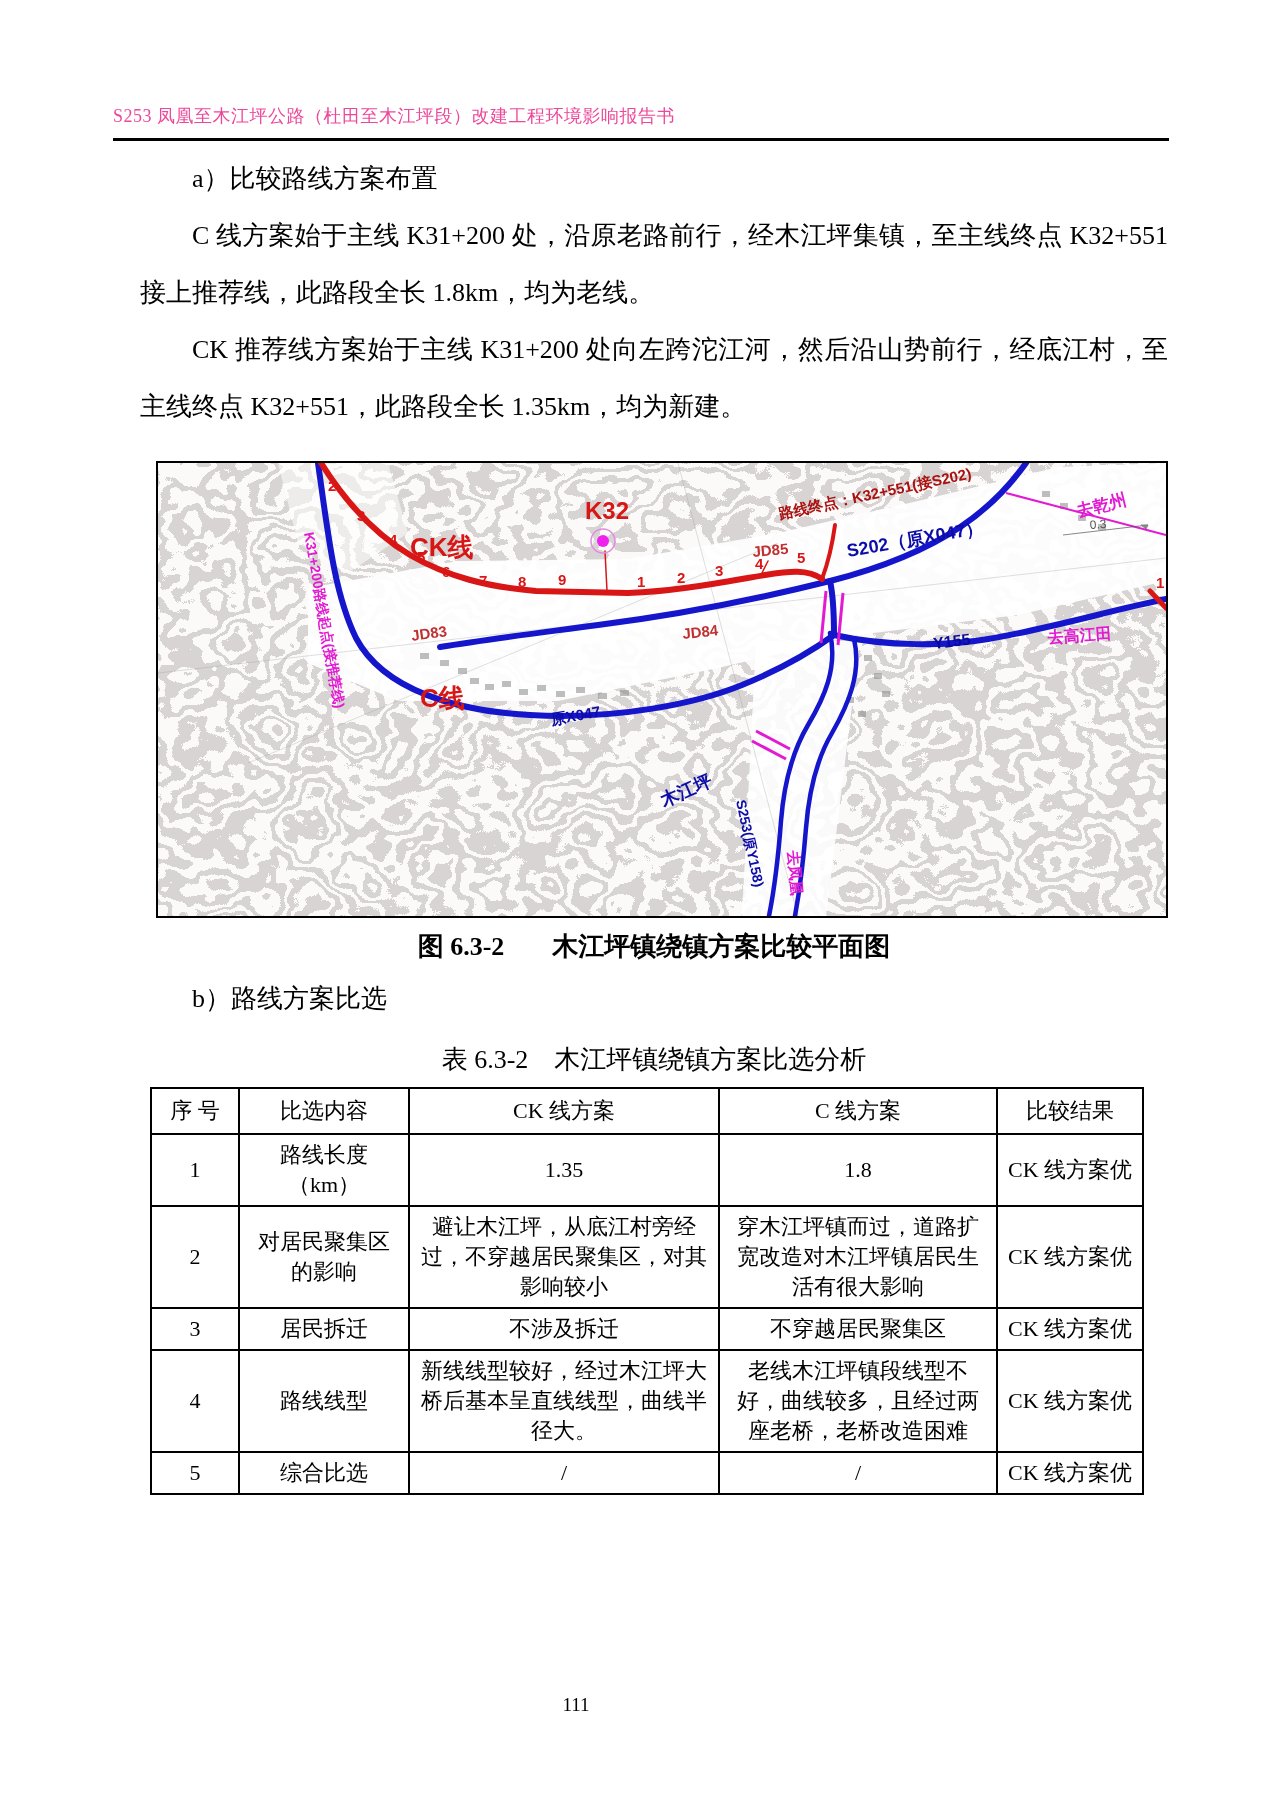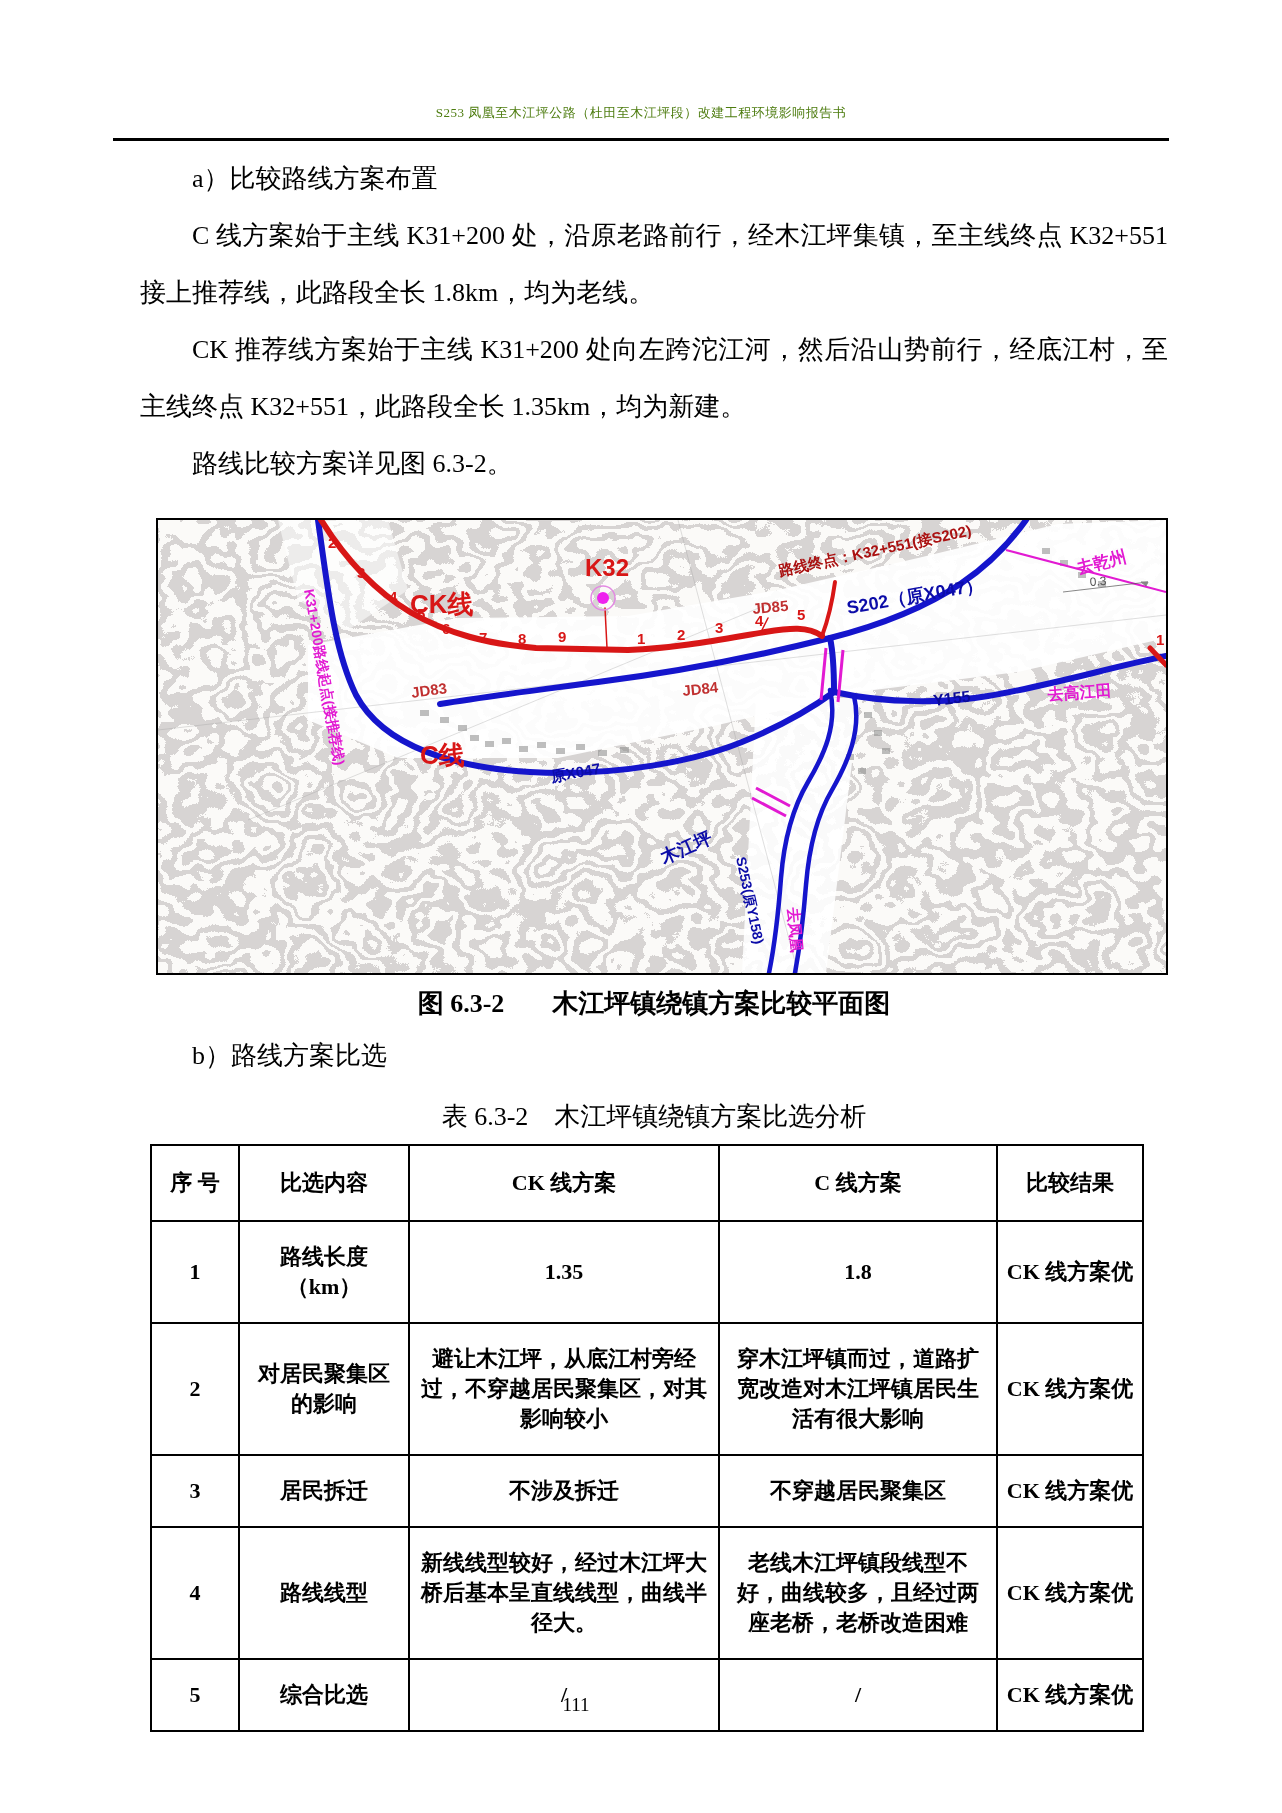--- a/index.html
+++ b/index.html
@@ -3,21 +3,21 @@
 <meta charset="utf-8">
 <style>
   html,body{margin:0;padding:0;}
   body{
     width:1282px;height:1813px;background:#ffffff;color:#000;
     font-family:"Liberation Serif","DejaVu Serif",serif;
     position:relative;overflow:hidden;
   }
   .hdr{
     position:absolute;top:104px;left:113px;width:1056px;
-    text-align:center;font-size:13px;letter-spacing:.5px;color:#4d7c0f;
+    text-align:left;font-size:18px;letter-spacing:.5px;color:#ec4899;
   }
   .hdr-rule{position:absolute;top:138px;left:113px;width:1056px;height:3px;background:#000;}
   .content{position:absolute;top:150px;left:140px;width:1028px;font-size:26px;}
   h2.sec{
     font-size:26px;font-weight:bold;margin:0 0 6px 0;line-height:50px;
     letter-spacing:.2px;
   }
   p.body-line{margin:0;line-height:57px;text-align:justify;}
   p.ind{text-indent:2em;}
   .fig-wrap{margin:26px 0 0 16px;width:1008px;height:453px;border:2px solid #000;
@@ -25,41 +25,40 @@
   .fig-caption{margin:12px 0 0 0;text-align:center;font-weight:bold;font-size:26px;line-height:34px;}
   .fig-caption .no{margin-right:48px;}
   .tbl-title{margin:16px 0 10px 0;text-align:center;font-weight:normal;font-size:26px;line-height:34px;}
   .tbl-title .no{margin-right:26px;}
   table.cmp{
     border-collapse:collapse;margin-left:10px;width:992px;
     font-size:22px;table-layout:fixed;
   }
   table.cmp th,table.cmp td{
     border:2px solid #000;text-align:center;vertical-align:middle;
-    padding:20px 8px;line-height:30px;font-weight:bold;
+    padding:5px 8px;line-height:30px;font-weight:normal;
   }
   table.cmp th{height:34px;}
   td.num{width:68px;}
   .pageno{position:absolute;top:1694px;left:0;width:1152px;text-align:center;font-size:19px;}
   
   .mt{font-family:"Liberation Sans","DejaVu Sans",sans-serif;font-weight:bold;}
 </style>
 </head>
 <body>
 
 <div class="hdr">S253 凤凰至木江坪公路（杜田至木江坪段）改建工程环境影响报告书</div>
 <div class="hdr-rule"></div>
 
 <div class="content">
 
 
   <p class="body-line ind">a）比较路线方案布置</p>
   <p class="body-line ind">C 线方案始于主线 K31+200 处，沿原老路前行，经木江坪集镇，至主线终点 K32+551 接上推荐线，此路段全长 1.8km，均为老线。</p>
   <p class="body-line ind">CK 推荐线方案始于主线 K31+200 处向左跨沱江河，然后沿山势前行，经底江村，至主线终点 K32+551，此路段全长 1.35km，均为新建。</p>
-  <p class="body-line ind">路线比较方案详见图 6.3-2。</p>
 
   <div class="fig-wrap">
     <svg width="1008" height="453" viewBox="0 0 1008 453">
       <defs>
         <filter id="contours" x="0" y="0" width="100%" height="100%">
           <feTurbulence type="fractalNoise" baseFrequency="0.011 0.014" numOctaves="4" seed="8" result="n"></feTurbulence>
           <feColorMatrix in="n" type="luminanceToAlpha" result="la"></feColorMatrix>
           <feComponentTransfer in="la" result="bands">
             <feFuncA type="discrete" tableValues="0 1 0 1 0 1 0 1 0 1 0 1 0 1 0 1 0 1 0 1 0 1"></feFuncA>
           </feComponentTransfer>

